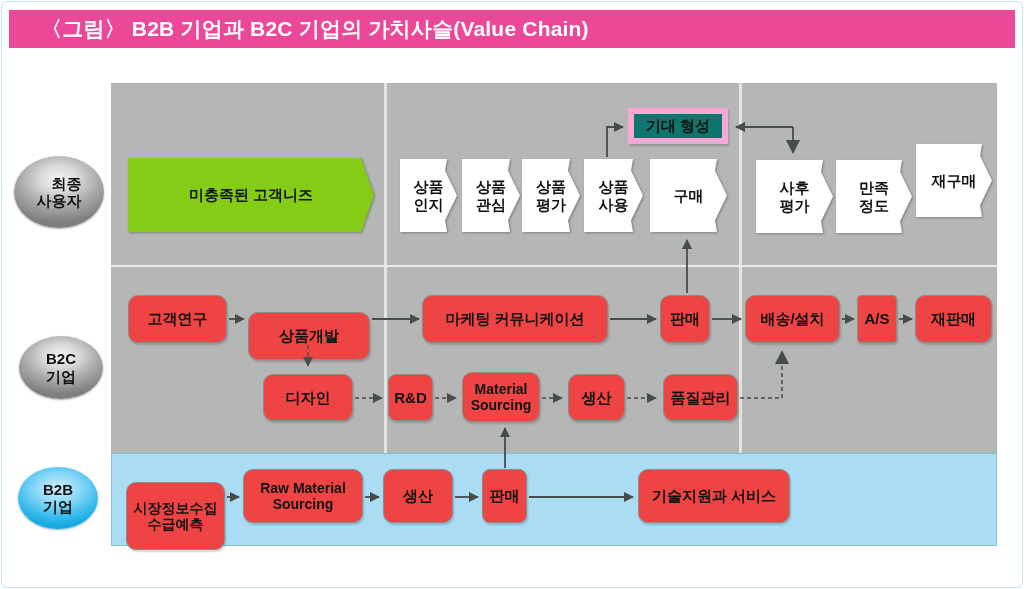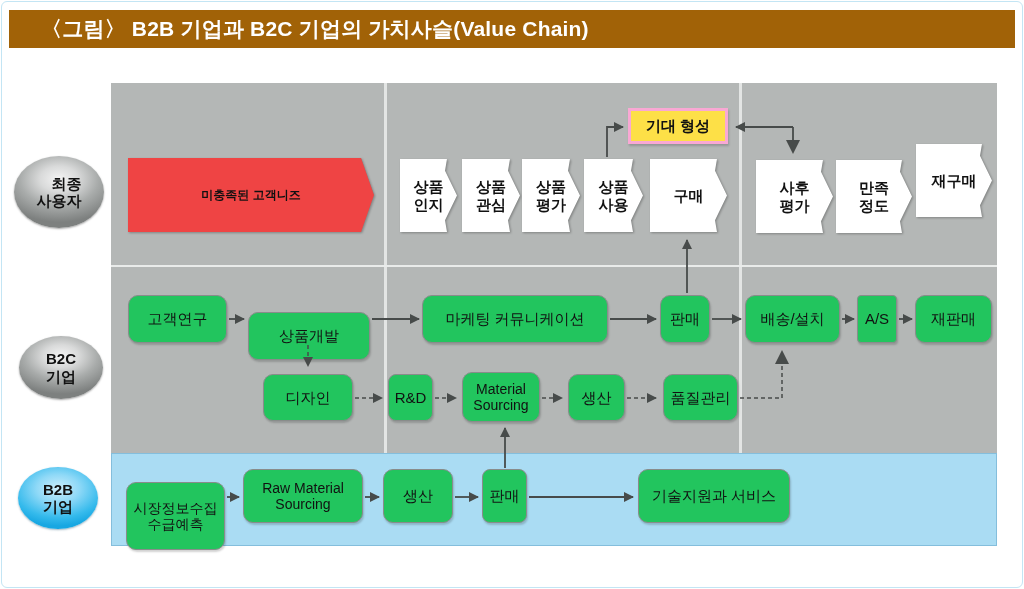--- a/index.html
+++ b/index.html
@@ -1,52 +1,52 @@
 <!DOCTYPE html>
 <html><head>
 <meta charset="utf-8">
 <style>
   html,body{margin:0;padding:0;background:#fff;}
   #page{position:relative;width:1024px;height:589px;background:#fff;overflow:hidden;
         font-family:"Liberation Sans","DejaVu Sans",sans-serif;color:#111;}
   #frame{position:absolute;inset:1px;border:1px solid #c3e5f4;border-radius:6px;}
   
-  #titlebar{position:absolute;left:9px;top:10px;width:1006px;height:38px;background:#a16207;
+  #titlebar{position:absolute;left:9px;top:10px;width:1006px;height:38px;background:#ec4899;
             display:flex;align-items:center;}
   #titlebar .t{color:#fff;font-weight:bold;font-size:21px;padding-left:32px;letter-spacing:0.2px;}
   
   #panel{position:absolute;left:111px;top:83px;width:886px;height:370px;background:#b4b7b6;}
   .vdiv{position:absolute;top:83px;width:3px;height:370px;background:#e3e5e4;}
   #hdiv{position:absolute;left:111px;top:265px;width:886px;height:2px;background:#e9ebea;}
   #band{position:absolute;left:111px;top:453px;width:886px;height:93px;background:#aadcf3;
         border:1px solid #84bedc;box-sizing:border-box;}
   
   .ell{position:absolute;border-radius:50%;display:flex;align-items:center;justify-content:center;
        text-align:right;font-weight:bold;font-size:15px;line-height:1.15;white-space:pre-line;}
   .silver{background:radial-gradient(ellipse 70% 60% at 50% 32%,#f4f4f4 0%,#d9dada 30%,#a9acab 62%,#7d807f 100%);
           box-shadow:0 1px 2px rgba(0,0,0,.35);}
   .blue{background:radial-gradient(ellipse 70% 60% at 50% 35%,#cdeefb 0%,#8fd9f7 38%,#35baec 78%,#17a7e2 100%);
         box-shadow:0 1px 2px rgba(40,90,120,.45);}
   
-  .bx{position:absolute;background:#22c55e;border:1px solid #898c8b;border-radius:10px;box-sizing:border-box;
+  .bx{position:absolute;background:#ef4444;border:1px solid #898c8b;border-radius:10px;box-sizing:border-box;
       display:flex;align-items:center;justify-content:center;text-align:center;
-      font-weight:normal;font-size:15px;line-height:1.15;white-space:pre-line;
+      font-weight:bold;font-size:15px;line-height:1.15;white-space:pre-line;
       box-shadow:1px 2px 2px rgba(0,0,0,.18);}
   .bx.small{font-size:14px;}
   
-  .sq{position:absolute;background:#fde047;border:3px solid #f9a8d4;box-sizing:border-box;
+  .sq{position:absolute;background:#0f766e;border:6px solid #f9a8d4;box-sizing:border-box;
       display:flex;align-items:center;justify-content:center;font-weight:bold;font-size:15px;
       box-shadow:1px 2px 2px rgba(0,0,0,.18);}
   
   .chev,.bigarrow{position:absolute;filter:drop-shadow(0 0 0.6px #7e8180) drop-shadow(1px 1.5px 1px rgba(0,0,0,.28));}
   .chev-in{width:100%;height:100%;background:#fff;display:flex;align-items:center;justify-content:center;
            text-align:center;font-weight:bold;font-size:15px;line-height:1.2;white-space:pre-line;
            clip-path:polygon(0 0,calc(100% - 10px) 0,calc(100% - 12px) 16%,100% 50%,calc(100% - 12px) 84%,calc(100% - 10px) 100%,0 100%);}
-  .big-in{width:100%;height:100%;background:#ef4444;display:flex;align-items:center;justify-content:center;
-          text-align:center;font-weight:bold;font-size:12px;
+  .big-in{width:100%;height:100%;background:#84cc16;display:flex;align-items:center;justify-content:center;
+          text-align:center;font-weight:bold;font-size:15px;
           clip-path:polygon(0 0,calc(100% - 13px) 0,100% 50%,calc(100% - 13px) 100%,0 100%);}
   #connectors{position:absolute;left:0;top:0;pointer-events:none;}
 </style>
 </head>
 <body>
 
 <div id="page">
   <div id="frame"></div>
 
   <div id="titlebar">

